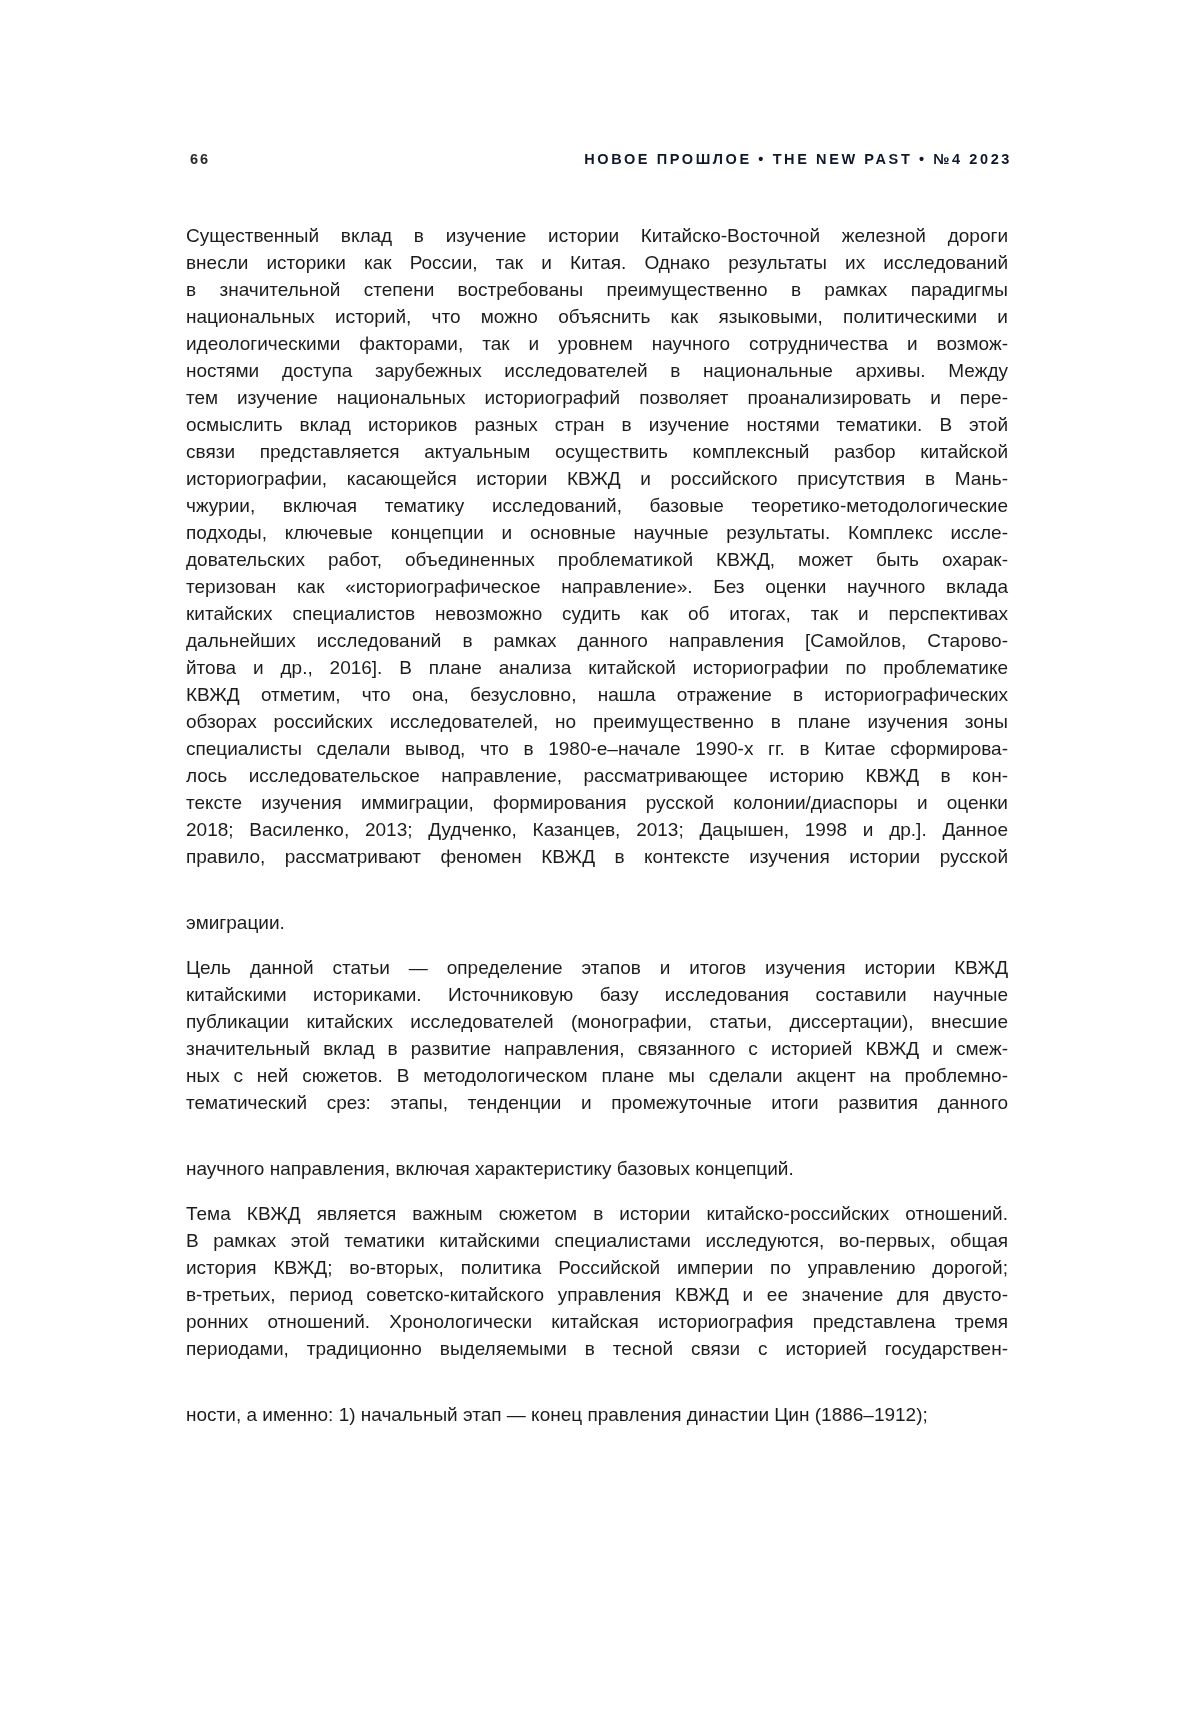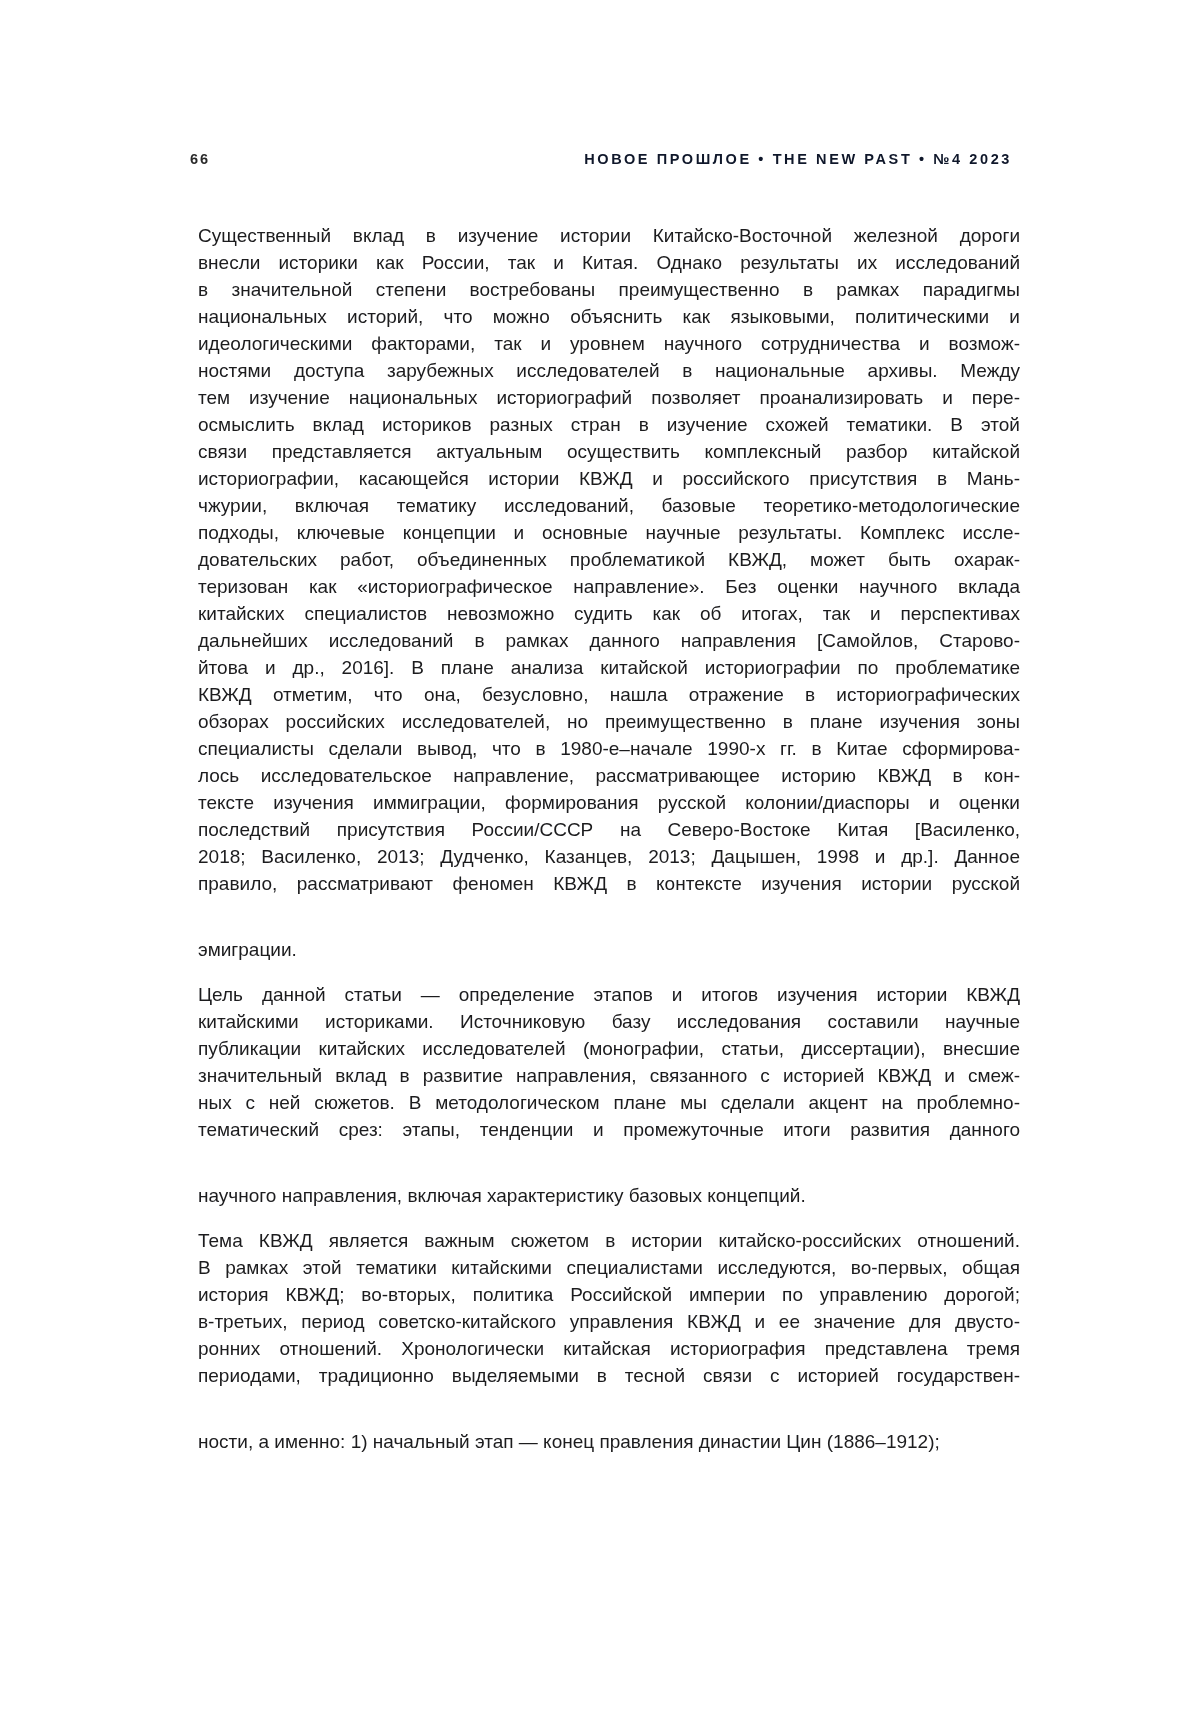--- a/index.html
+++ b/index.html
@@ -35,21 +35,21 @@
   .running-head {
     font-size: 14.5px;
     font-weight: 700;
     letter-spacing: 2.6px;
     color: #0f172a;
     white-space: nowrap;
   }
   .text-block {
     position: absolute;
     top: 222px;
-    left: 198px;
+    left: 186px;
     width: 822px;
     font-size: 19px;
     line-height: 27px;
     font-weight: 400;
     color: #1c1c1e;
   }
   .paragraph { margin: 0 0 18px 0; }
   .line {
     text-align: justify;
     text-align-last: justify;
@@ -68,36 +68,35 @@
 
   <main class="text-block">
       <div class="paragraph">
         <div class="line">Существенный вклад в изучение истории Китайско-Восточной железной дороги</div>
         <div class="line">внесли историки как России, так и Китая. Однако результаты их исследований</div>
         <div class="line">в значительной степени востребованы преимущественно в рамках парадигмы</div>
         <div class="line">национальных историй, что можно объяснить как языковыми, политическими и</div>
         <div class="line">идеологическими факторами, так и уровнем научного сотрудничества и возмож-</div>
         <div class="line">ностями доступа зарубежных исследователей в национальные архивы. Между</div>
         <div class="line">тем изучение национальных историографий позволяет проанализировать и пере-</div>
-        <div class="line">осмыслить вклад историков разных стран в изучение схожей тематики. В этой</div>
+        <div class="line">осмыслить вклад историков разных стран в изучение ностями тематики. В этой</div>
         <div class="line">связи представляется актуальным осуществить комплексный разбор китайской</div>
         <div class="line">историографии, касающейся истории КВЖД и российского присутствия в Мань-</div>
         <div class="line">чжурии, включая тематику исследований, базовые теоретико-методологические</div>
         <div class="line">подходы, ключевые концепции и основные научные результаты. Комплекс иссле-</div>
         <div class="line">довательских работ, объединенных проблематикой КВЖД, может быть охарак-</div>
         <div class="line">теризован как «историографическое направление». Без оценки научного вклада</div>
         <div class="line">китайских специалистов невозможно судить как об итогах, так и перспективах</div>
         <div class="line">дальнейших исследований в рамках данного направления [Самойлов, Старово-</div>
         <div class="line">йтова и др., 2016]. В плане анализа китайской историографии по проблематике</div>
         <div class="line">КВЖД отметим, что она, безусловно, нашла отражение в историографических</div>
         <div class="line">обзорах российских исследователей, но преимущественно в плане изучения зоны</div>
         <div class="line">специалисты сделали вывод, что в 1980-е–начале 1990-х гг. в Китае сформирова-</div>
         <div class="line">лось исследовательское направление, рассматривающее историю КВЖД в кон-</div>
         <div class="line">тексте изучения иммиграции, формирования русской колонии/диаспоры и оценки</div>
-        <div class="line">последствий присутствия России/СССР на Северо-Востоке Китая [Василенко,</div>
         <div class="line">2018; Василенко, 2013; Дудченко, Казанцев, 2013; Дацышен, 1998 и др.]. Данное</div>
         <div class="line">правило, рассматривают феномен КВЖД в контексте изучения истории русской</div>
         <div class="line last">эмиграции.</div>
       </div>
       <div class="paragraph">
         <div class="line">Цель данной статьи — определение этапов и итогов изучения истории КВЖД</div>
         <div class="line">китайскими историками. Источниковую базу исследования составили научные</div>
         <div class="line">публикации китайских исследователей (монографии, статьи, диссертации), внесшие</div>
         <div class="line">значительный вклад в развитие направления, связанного с историей КВЖД и смеж-</div>
         <div class="line">ных с ней сюжетов. В методологическом плане мы сделали акцент на проблемно-</div>

